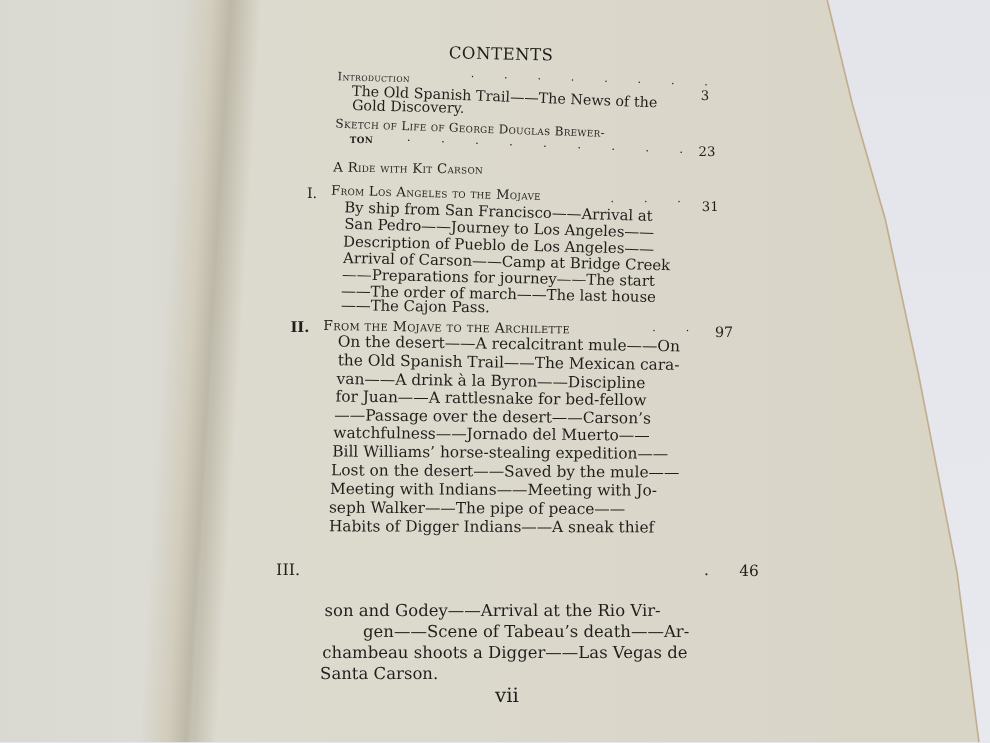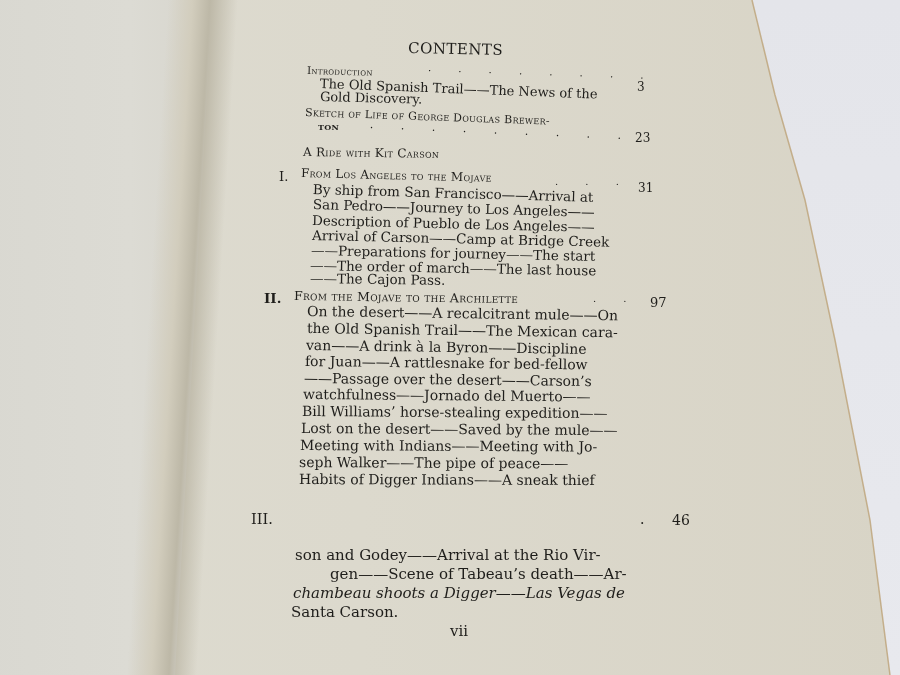--- a/index.html
+++ b/index.html
@@ -83,21 +83,21 @@
       position: absolute;
       white-space: nowrap;
     }
     .dots {
       letter-spacing: 12px;
     }
     .folio {
       position: absolute;
       left: 450px;
       top: 622px;
-      font-size: 15px;
+      font-size: 18px;
       text-align: center;
     }
   </style>
 </head>
 <body>
 
 <div class="scene">
   <div class="left-page"></div>
   <div class="right-page"></div>
   <div class="gutter"></div>
@@ -147,18 +147,18 @@
     <div class="line" style="left:301px;top:420px;font-size:14px;transform:rotate(0.4deg);">Lost on the desert——Saved by the mule——</div>
     <div class="line" style="left:300px;top:437px;font-size:14px;transform:rotate(0.3deg);">Meeting with Indians——Meeting with Jo-</div>
     <div class="line" style="left:299px;top:454px;font-size:14px;transform:rotate(0.3deg);">seph Walker——The pipe of peace——</div>
     <div class="line" style="left:299px;top:471px;font-size:14px;transform:rotate(0.2deg);">Habits of Digger Indians——A sneak thief</div>
 
     <div class="line" style="left:251px;top:511px;font-size:14.5px;">III.</div>
     <div class="line" style="left:640px;top:511px;font-size:14px;">.</div>
     <div class="pg" style="left:672px;top:512px;font-size:14px;">46</div>
     <div class="line" style="left:295px;top:546px;font-size:15px;">son and Godey——Arrival at the Rio Vir-</div>
     <div class="line" style="left:294px;top:565px;font-size:15px;margin-left:36px;">gen——Scene of Tabeau’s death——Ar-</div>
-    <div class="line" style="left:293px;top:584px;font-size:15px;font-style:italic;">chambeau shoots a Digger——Las Vegas de</div>
+    <div class="line" style="left:293px;top:584px;font-size:15px;">chambeau shoots a Digger——Las Vegas de</div>
     <div class="line" style="left:291px;top:603px;font-size:15px;">Santa Carson.</div>
 
     <div class="folio">vii</div>
   </div>
 </div>
 
 </body></html>

